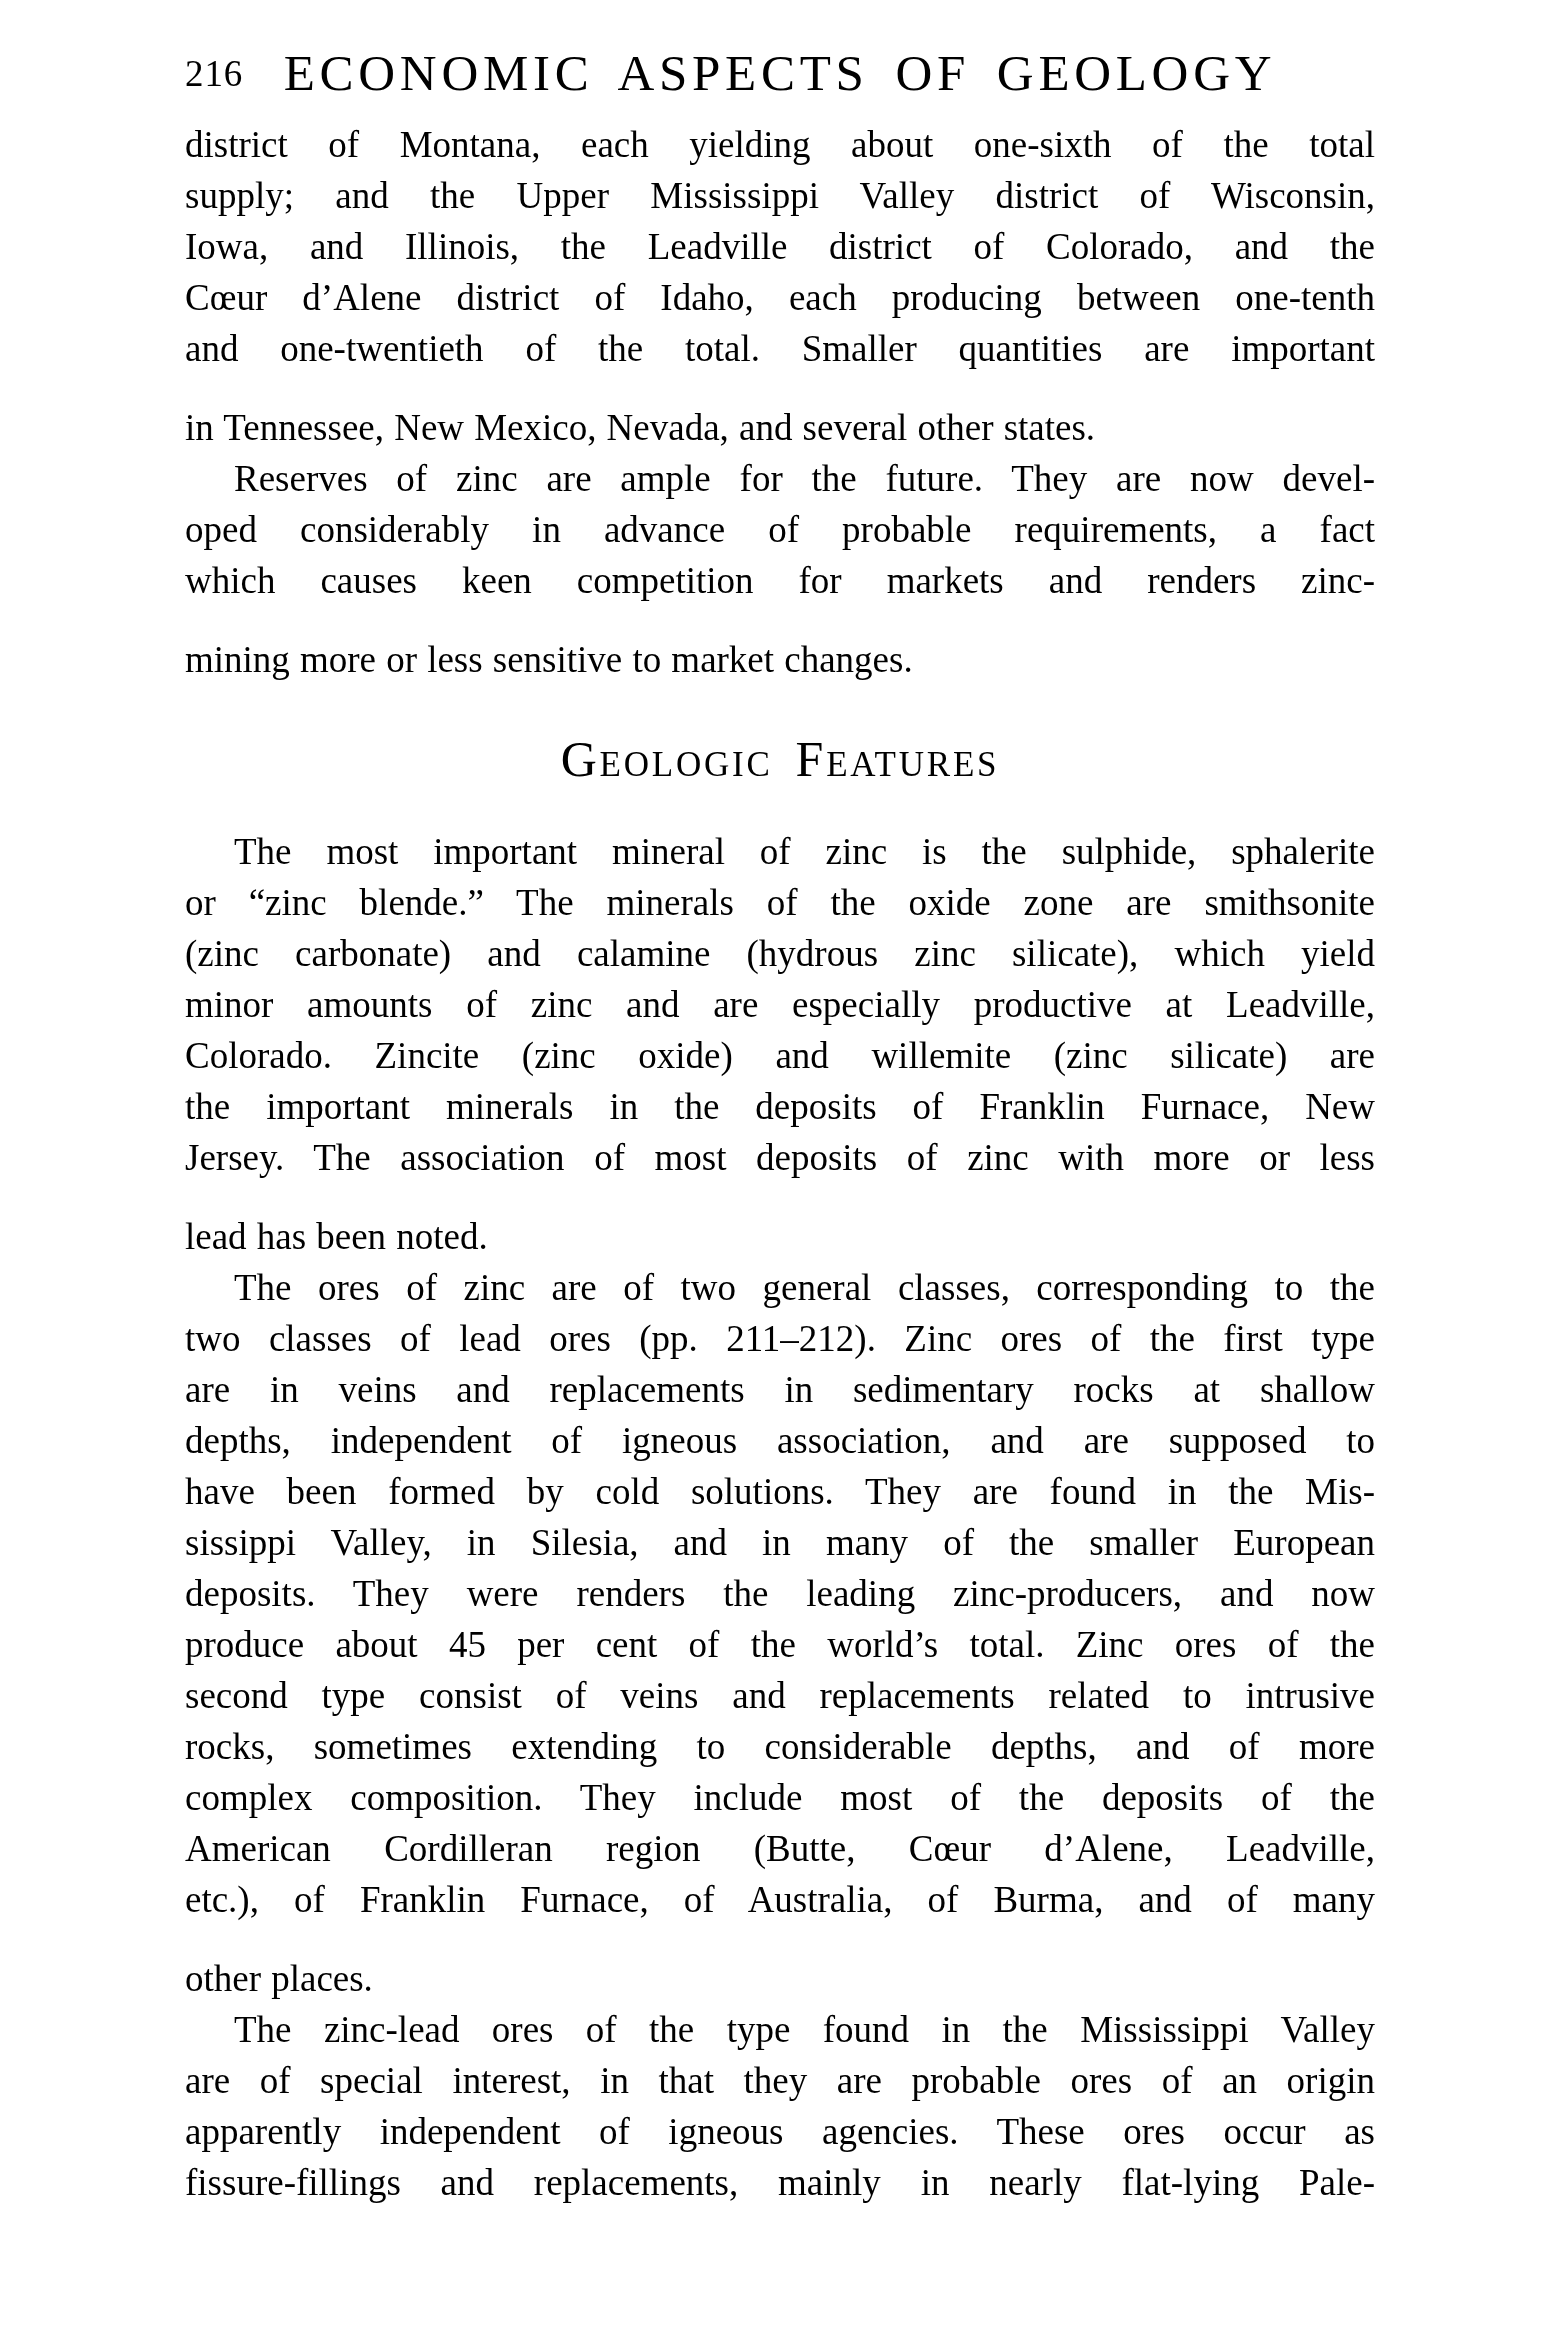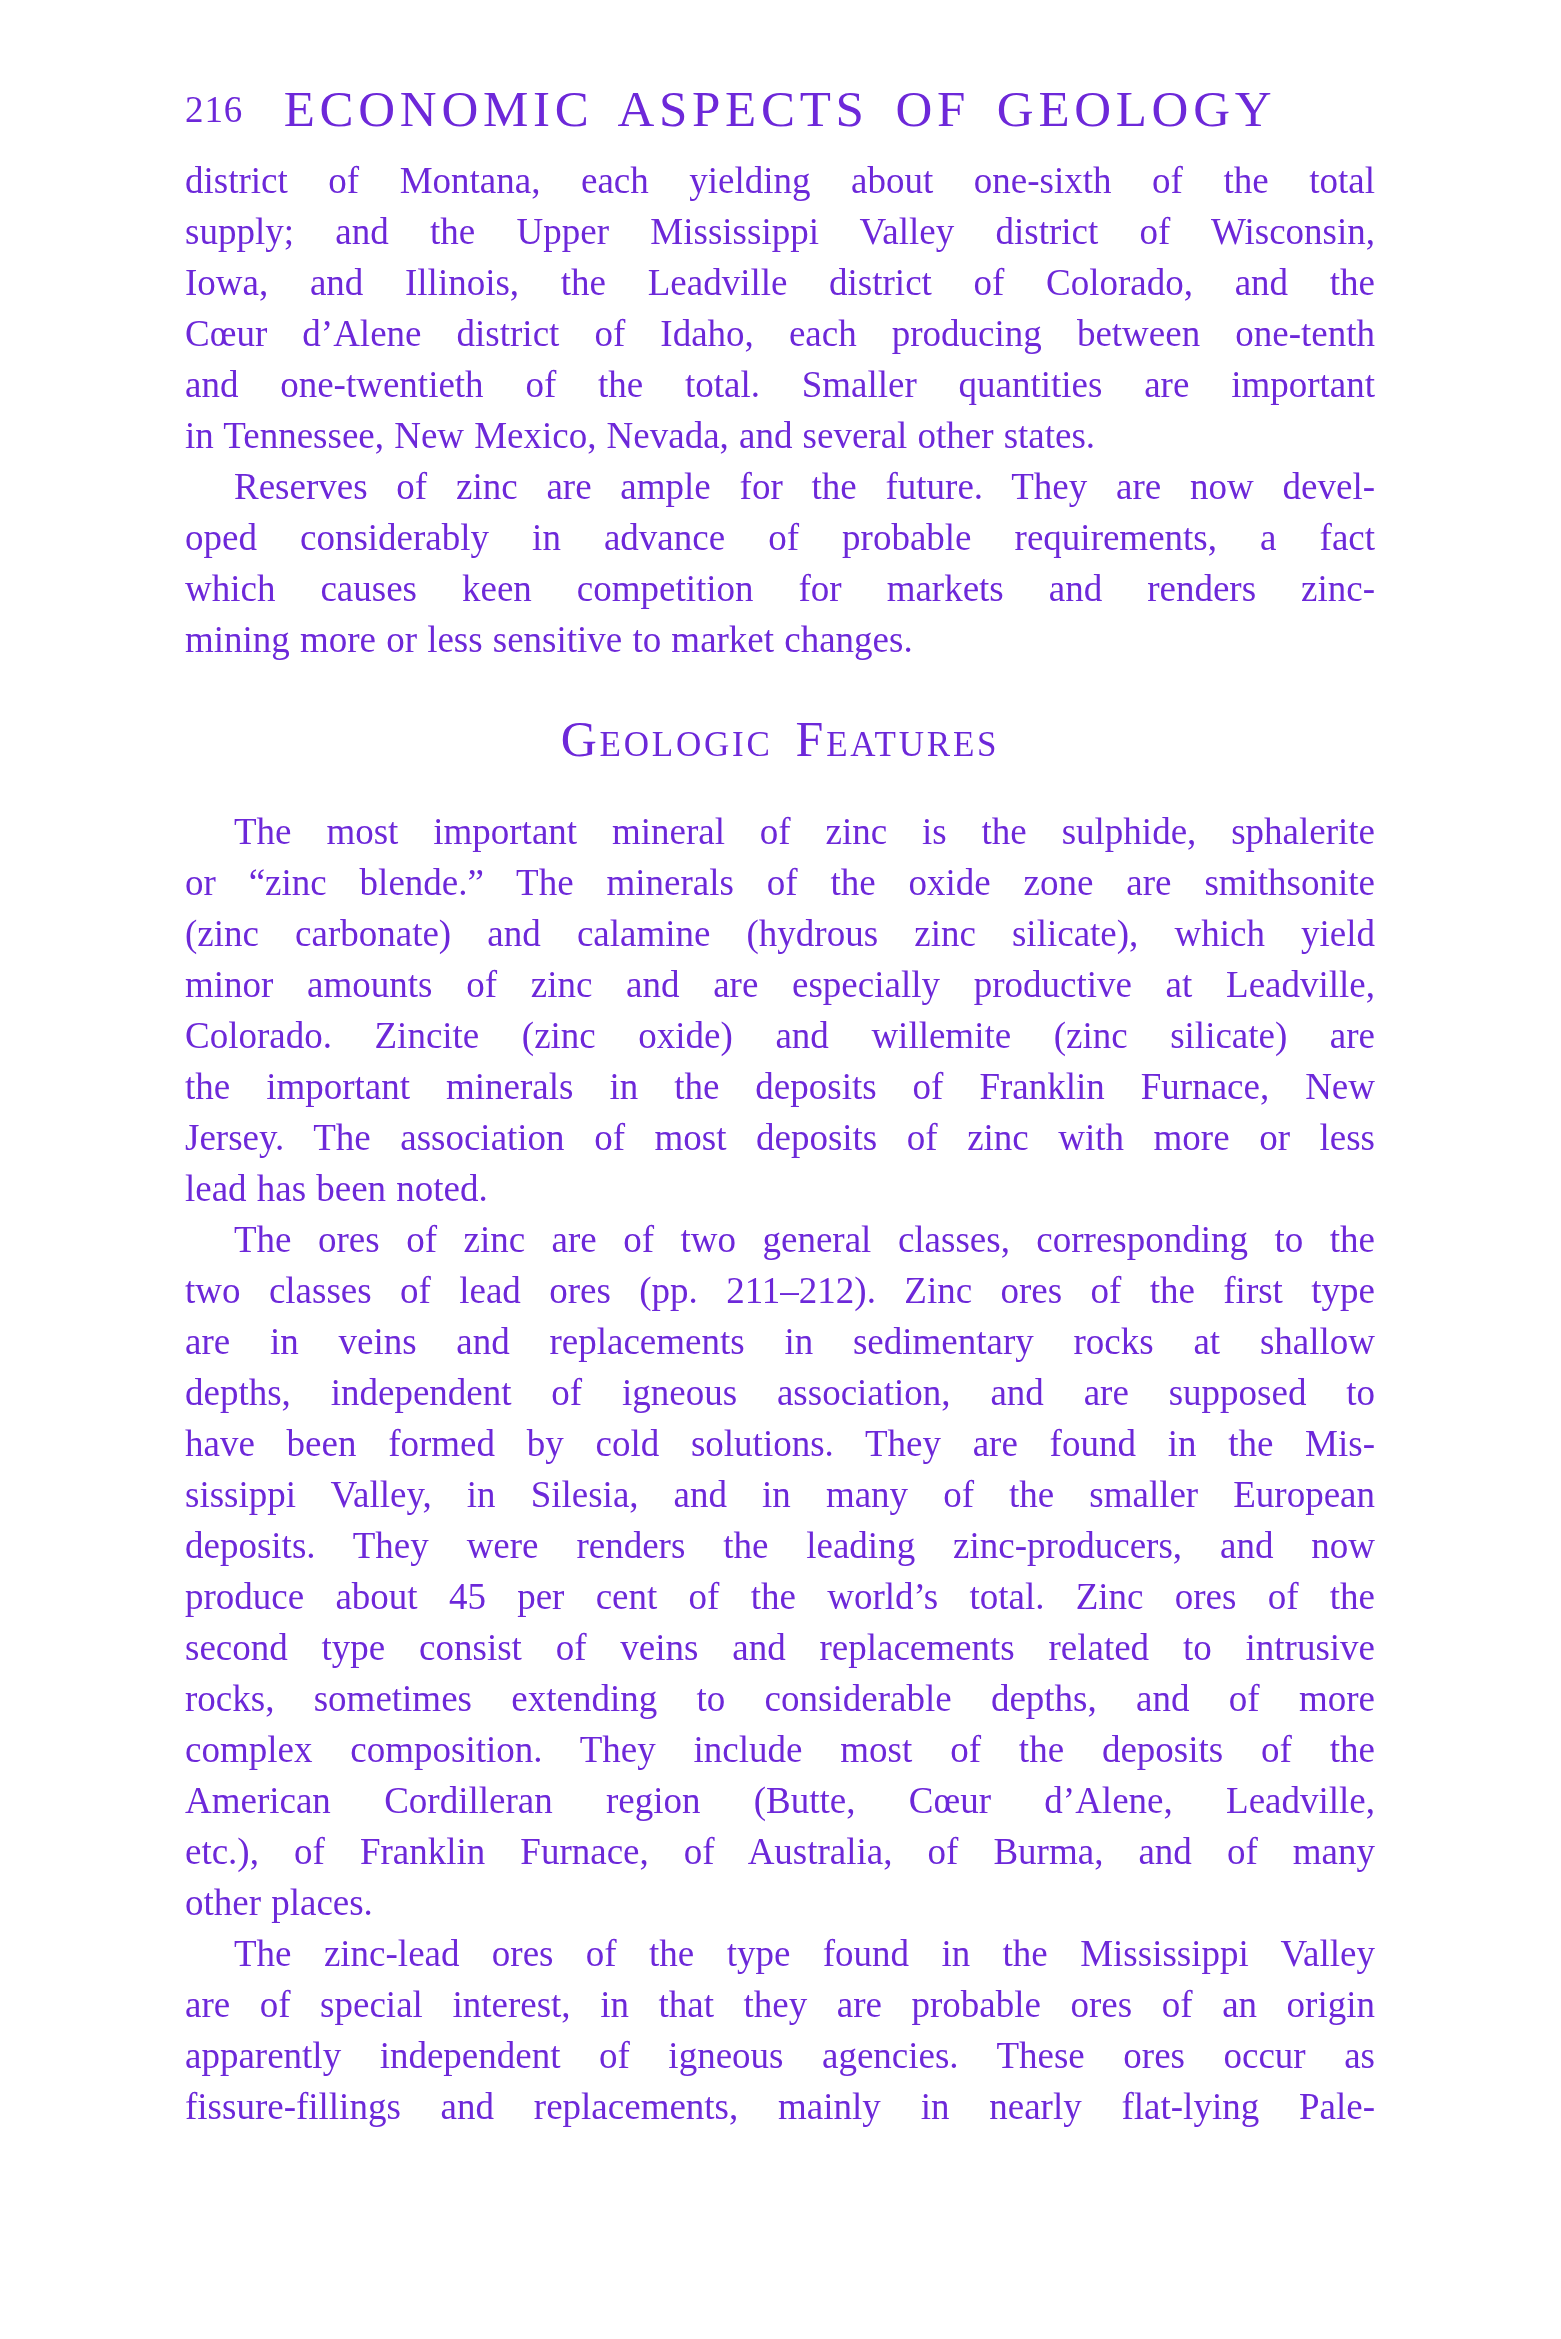--- a/index.html
+++ b/index.html
@@ -5,25 +5,25 @@
   html, body {
     margin: 0;
     padding: 0;
     background: #777;
   }
   .page {
     position: relative;
     width: 1562px;
     height: 2339px;
     background: #ffffff;
-    color: #6d28d9;
+    color: #000000;
     font-family: "Liberation Serif", "DejaVu Serif", serif;
     overflow: hidden;
     box-sizing: border-box;
-    padding: 88px 187px 0 185px;
+    padding: 52px 187px 0 185px;
   }
   .page-header {
     position: relative;
     height: 43px;
     margin-bottom: 24px;
   }
   .page-number {
     position: absolute;
     left: 0;
     top: 0;
@@ -49,20 +49,21 @@
     text-align: justify;
     text-align-last: justify;
     white-space: normal;
     word-spacing: 0.9px;
   }
   .text-line.indent {
     padding-left: 49px;
   }
   .text-line.para-end {
     text-align-last: left;
+    margin-top: 28px;
   }
   .section-heading {
     text-align: center;
     font-variant: small-caps;
     font-size: 50px;
     letter-spacing: 2.8px;
     word-spacing: 7.5px;
     margin: 49px 0 41px 0;
     line-height: 51px;
   }

